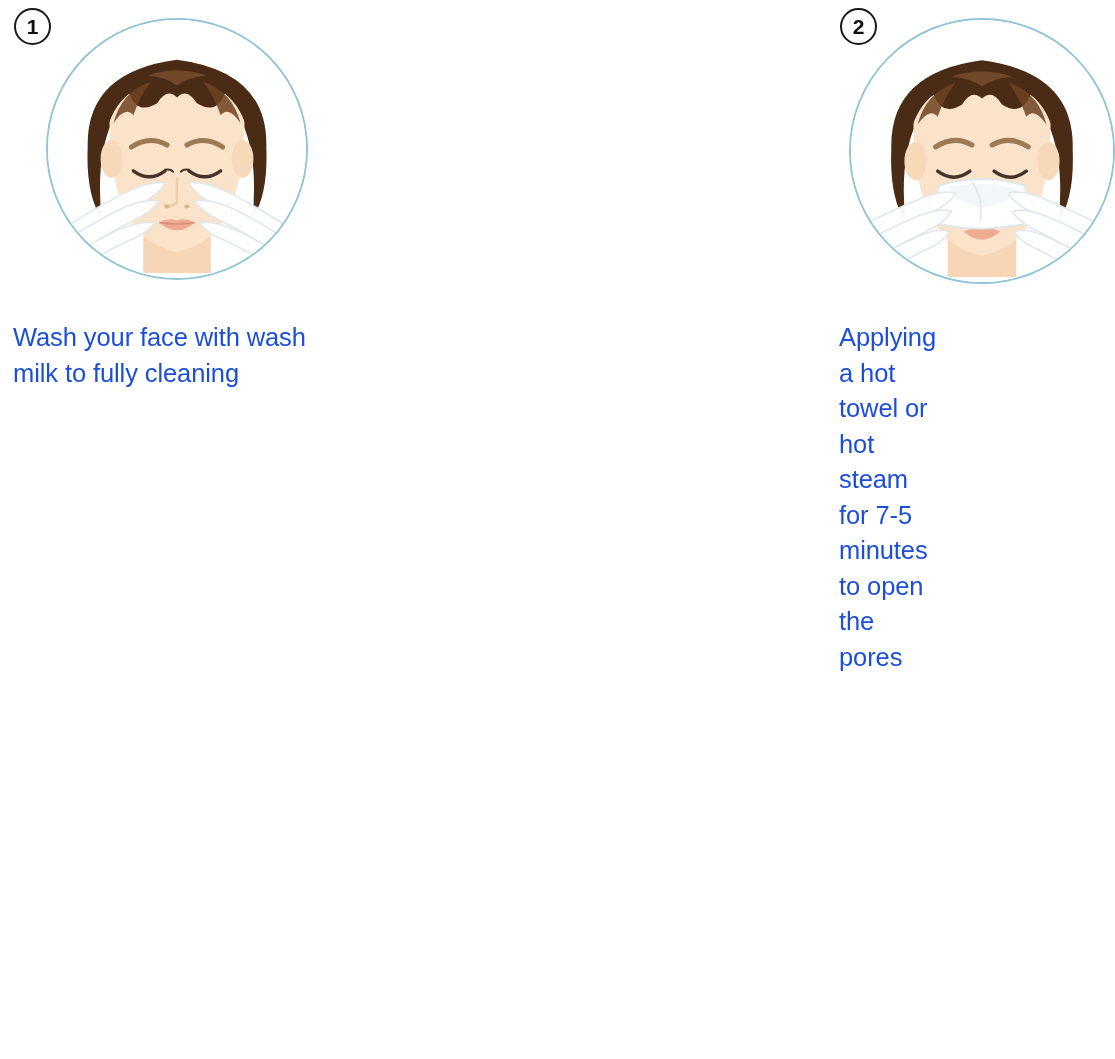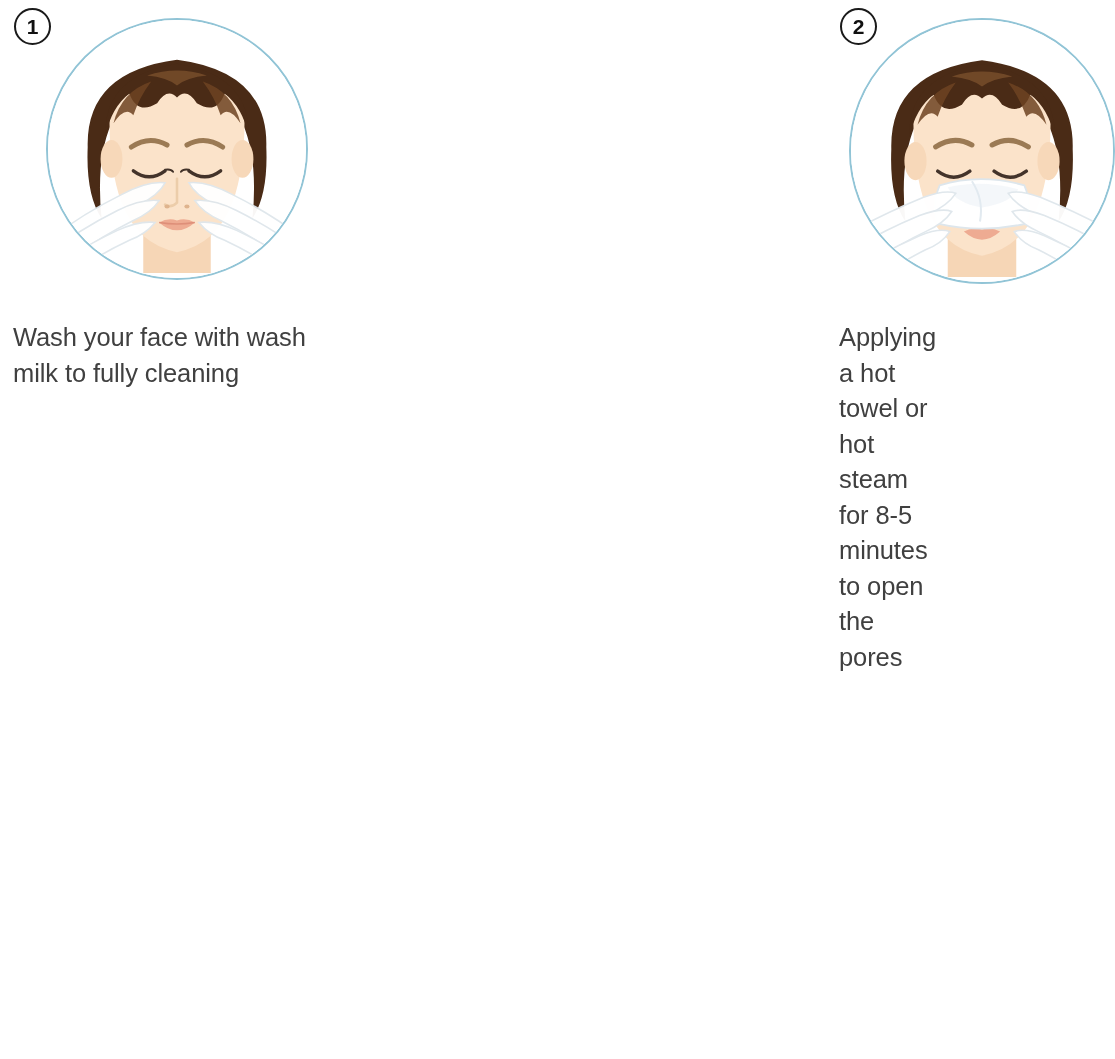--- a/index.html
+++ b/index.html
@@ -49,21 +49,21 @@
     position: absolute;
     border: 2.2px solid #91c4d6;
     border-radius: 50%;
     overflow: hidden;
     background: #ffffff;
   }
   .caption {
     position: absolute;
     font-size: 25.5px;
     line-height: 35.5px;
-    color: #404040;
+    color: #1d4ed8;
     white-space: pre-line;
     letter-spacing: -0.1px;
     font-family: "Liberation Sans", sans-serif;
   }
 
   
   .p1 .badge { left: 14px;  top: 8px; }
   .p2 .badge { left: 428px; top: 8px; }
 
   .c1 { left: 46px;  top: 18px;  width: 262px; height: 262px; }
@@ -166,21 +166,21 @@
           </g>
 
           <g fill="#ffffff" stroke="#dfe7ec" stroke-width="1.6" opacity="0.97">
             <path d="M252 206 Q222 190 188 176 Q166 168 156 172 Q164 184 182 192 Q212 206 234 222 Q248 230 252 218 Z"></path>
             <path d="M256 226 Q226 208 192 194 Q170 186 160 190 Q168 202 186 210 Q216 224 238 242 Q252 250 256 238 Z"></path>
             <path d="M252 246 Q224 228 192 214 Q172 206 162 210 Q170 222 186 228 Q214 242 234 258 Q248 266 252 258 Z"></path>
           </g>
         </svg>
       </div>
       <div class="caption t2">Applying a hot towel or
-hot steam for 8-5 minutes
+hot steam for 7-5 minutes
 to open the pores</div>
     </div>
 
     <div class="step-panel p3">
       
       
       
     </div>
 
     <div class="step-panel p4">

